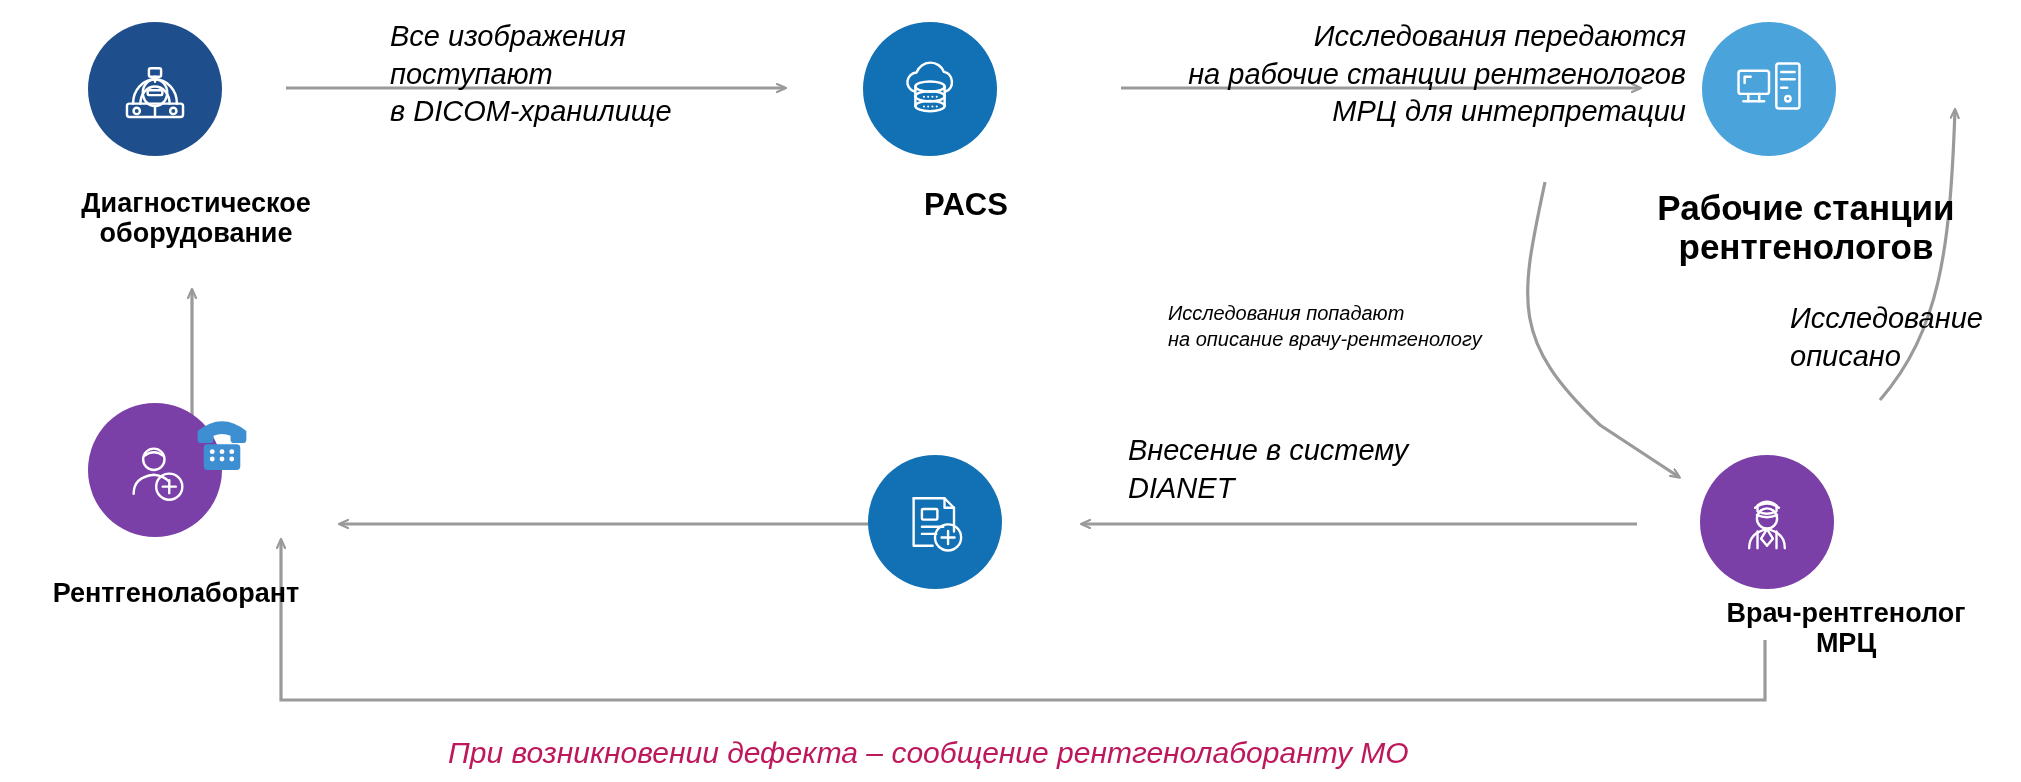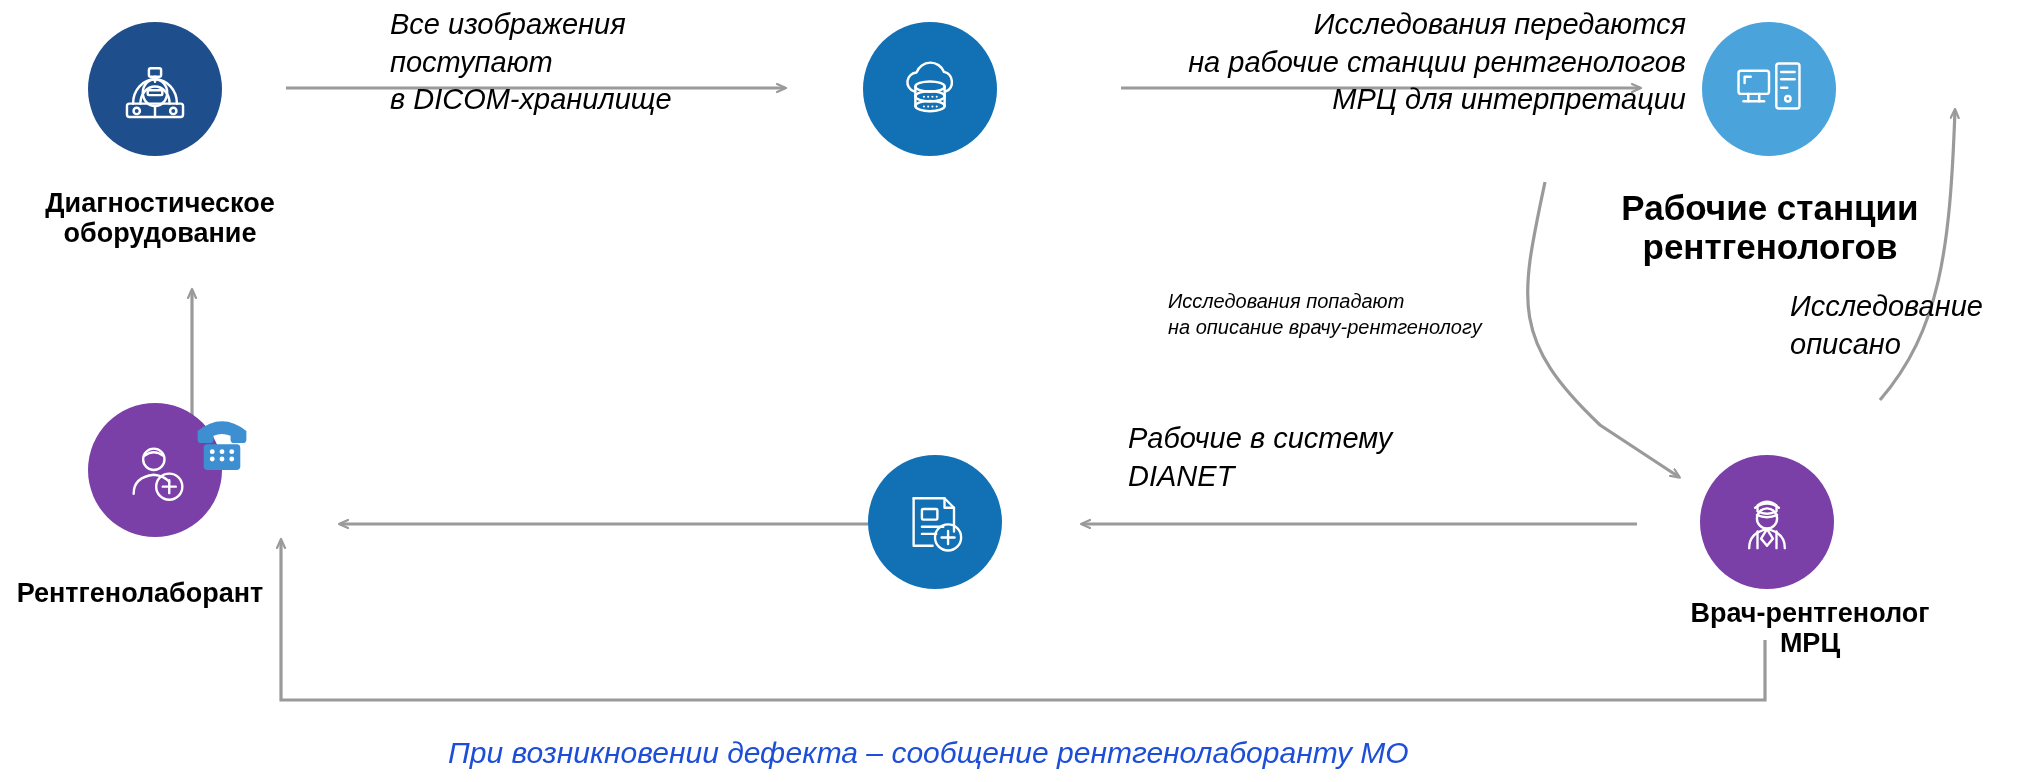--- a/index.html
+++ b/index.html
@@ -6,26 +6,26 @@
   body{width:2021px;height:782px;position:relative;overflow:hidden;
        font-family:"Liberation Sans","DejaVu Sans",sans-serif;}
   #stage{position:absolute;left:0;top:0;width:2021px;height:782px;}
   svg.edges{position:absolute;left:0;top:0;width:2021px;height:782px;pointer-events:none;}
 
   .node{position:absolute;border-radius:50%;display:flex;align-items:center;
         justify-content:center;}
   .node svg{display:block;}
 
   .nlabel{position:absolute;text-align:center;font-weight:bold;color:#000000;
-          line-height:1.12;white-space:pre-line;}
+          line-height:1.12;white-space:pre-line;margin-left:36px;}
 
   .elabel{position:absolute;font-style:italic;color:#000000;line-height:1.30;
-          white-space:pre-line;font-stretch:condensed;}
+          white-space:pre-line;font-stretch:condensed;margin-top:12px;}
 
-  .caption{position:absolute;font-style:italic;color:#1d4ed8;white-space:nowrap;}
+  .caption{position:absolute;font-style:italic;color:#be185d;white-space:nowrap;}
 </style>
 </head>
 <body>
 
 <div id="stage">
 
   <svg class="edges" viewBox="0 0 2021 782">
     <defs>
       <marker id="arrowhead" markerWidth="12" markerHeight="12" refX="9" refY="5" orient="auto" markerUnits="userSpaceOnUse">
         <path d="M1,1 L10,5 L1,9" fill="none" stroke="#9A9A9A" stroke-width="2.2" stroke-linecap="round" stroke-linejoin="round"></path>
@@ -85,20 +85,21 @@
           <path d="M34 38.4 h0.01"></path>
             <path d="M37.5 38.4 h0.01"></path>
           <path d="M27 46.4 h0.01"></path>
             <path d="M30.5 46.4 h0.01"></path>
           <path d="M34 46.4 h0.01"></path>
             <path d="M37.5 46.4 h0.01"></path>
         </g>
       </svg>
     </span>
   </div>
+  <div class="nlabel" style="left:800px;top:188px;width:260px;font-size:31px;">PACS</div>
 
   <div class="node" style="left:1702px;top:22px;width:134px;height:134px;background:#4BA3DC;">
     <span>
       <svg width="78" height="78" viewBox="0 0 64 64" fill="none" stroke="#ffffff" stroke-width="2" stroke-linecap="round" stroke-linejoin="round">
         <rect x="7" y="17" width="25" height="19" rx="2"></rect>
         <path d="M15 36 L15 42"></path>
           <path d="M24 36 L24 42"></path>
         <path d="M11 42 L28 42"></path>
         <path d="M12 22 L12 27 M12 22 L17 22"></path>
         <rect x="38" y="11" width="19" height="37" rx="2"></rect>
@@ -179,18 +180,18 @@
   <div class="elabel" style="left:1126px;top:6px;width:560px;font-size:29px;text-align:right;">Исследования передаются
 на рабочие станции рентгенологов
 МРЦ для интерпретации</div>
 
   <div class="elabel" style="left:1168px;top:288px;width:520px;font-size:20px;text-align:left;">Исследования попадают
 на описание врачу-рентгенологу</div>
 
   <div class="elabel" style="left:1790px;top:288px;width:240px;font-size:29px;text-align:left;">Исследование
 описано</div>
 
-  <div class="elabel" style="left:1128px;top:420px;width:360px;font-size:29px;text-align:left;">Рабочие в систему
+  <div class="elabel" style="left:1128px;top:420px;width:360px;font-size:29px;text-align:left;">Внесение в систему
 DIANET</div>
 
   <div class="caption" style="left:448px;top:736px;font-size:30px;">При возникновении дефекта – сообщение рентгенолаборанту МО</div>
 
 </div>
 
 </body></html>

